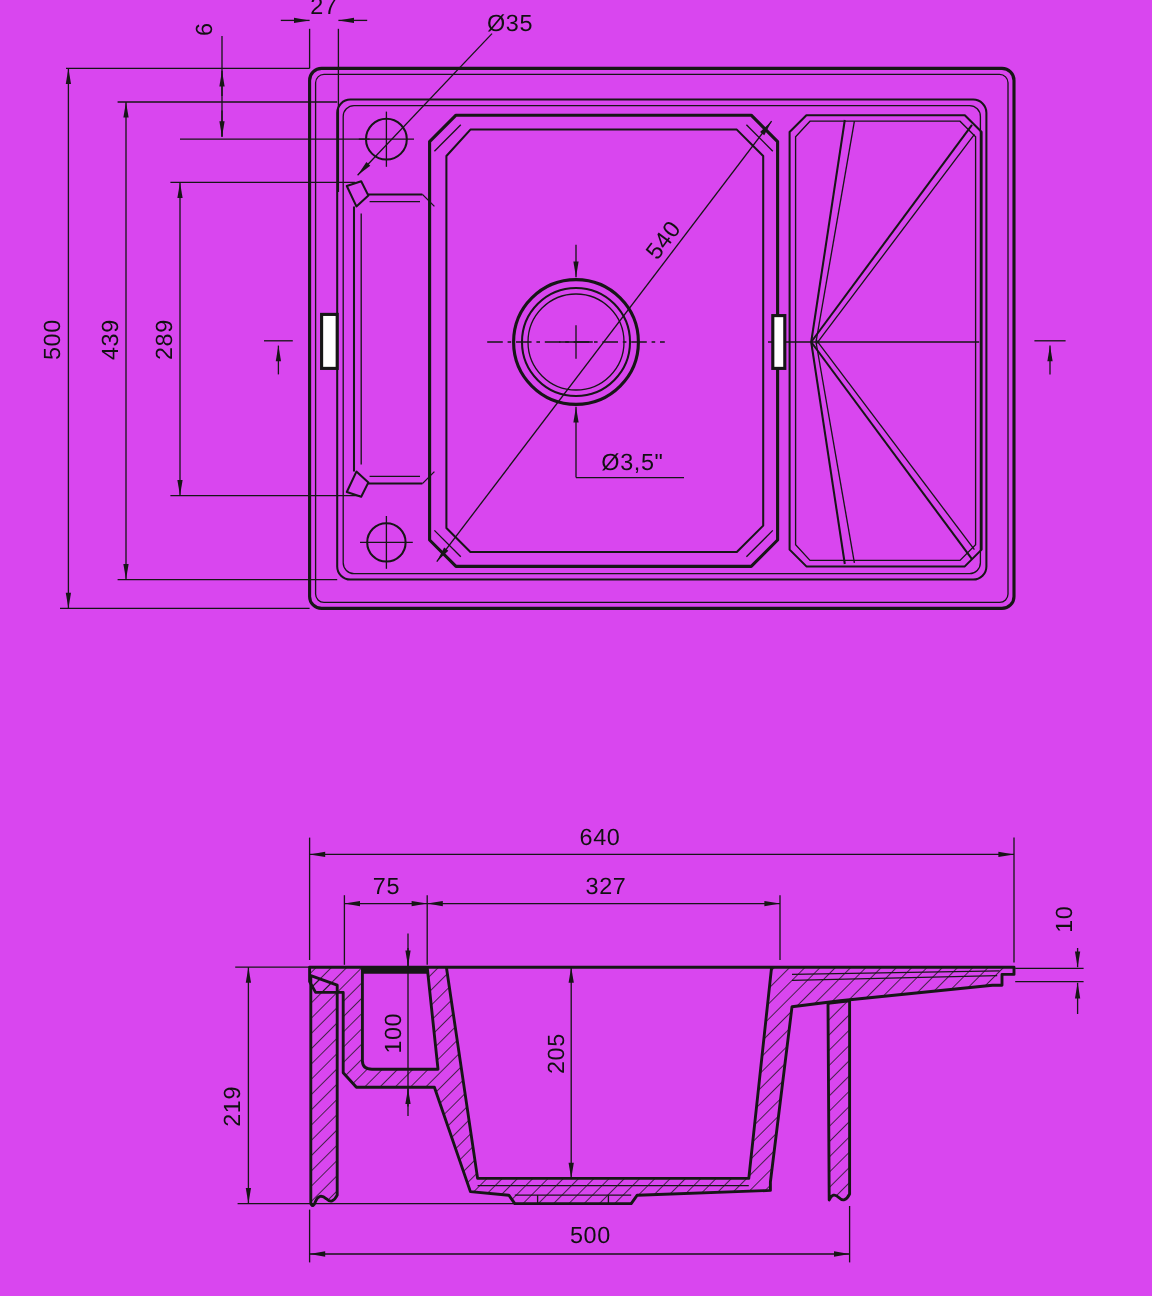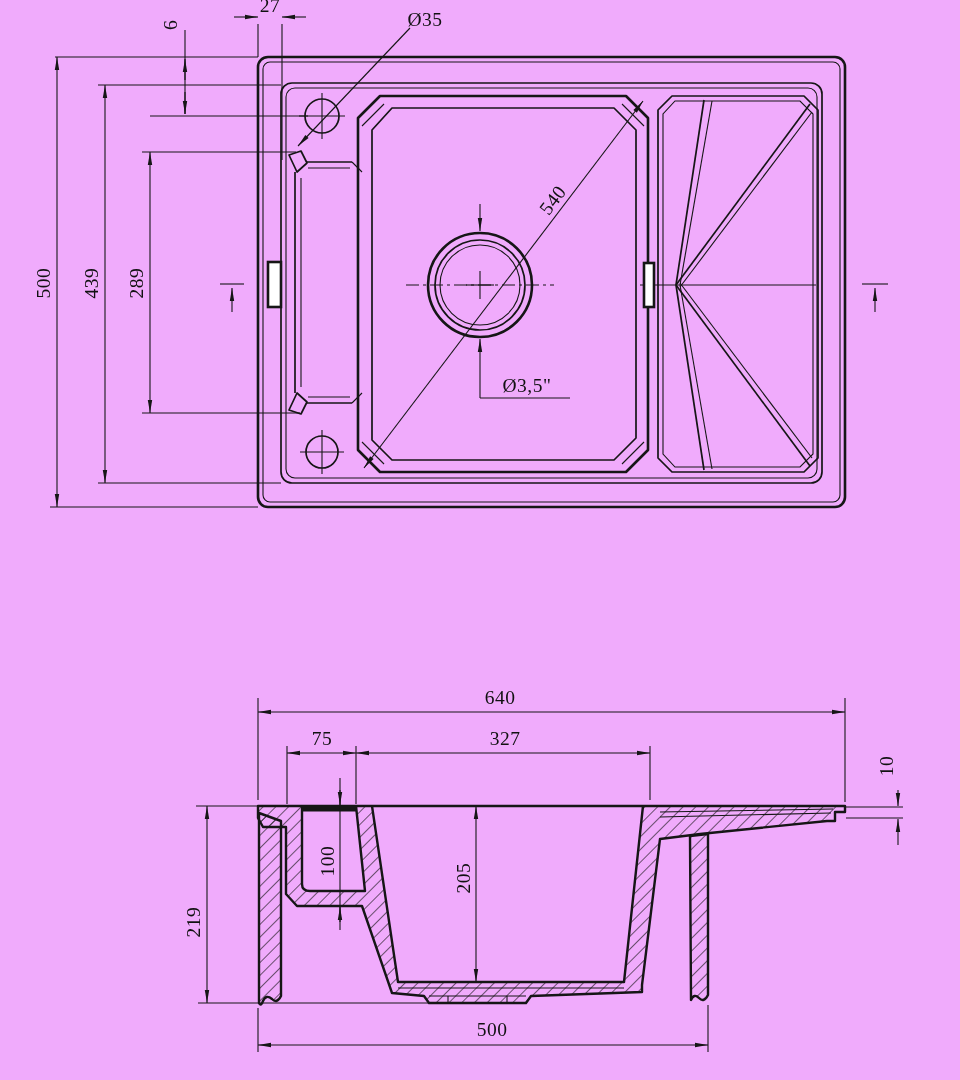--- a/index.html
+++ b/index.html
@@ -1,16 +1,16 @@
 <!DOCTYPE html>
 <html><head>
 <meta charset="utf-8">
 <style>
   html,body{margin:0;padding:0;background:#fff;}
-  .canvas{width:960px;height:1080px;background:#f0abfc;position:relative;font-family:Liberation Serif, serif;}
+  .canvas{width:960px;height:1080px;background:#d946ef;position:relative;font-family:Liberation Sans, sans-serif;}
   svg{display:block;}
   .ol{stroke:#161616;stroke-width:2.6;fill:none;stroke-linejoin:round;stroke-linecap:round;}
   .ml{stroke:#161616;stroke-width:1.7;fill:none;stroke-linejoin:round;}
   .tl{stroke:#161616;stroke-width:1.1;fill:none;}
   .dim{stroke:#161616;stroke-width:1.1;fill:none;}
   .cl{stroke:#161616;stroke-width:1.05;fill:none;stroke-dasharray:13 4 3 4;}
   .hatched{fill:url(#hatch);stroke:#161616;stroke-width:2.4;stroke-linejoin:round;}
   text.dt{font-size:19.5px;fill:#111;letter-spacing:.5px;}
   .tick{fill:#ffffff;stroke:#161616;stroke-width:2.6;}
 </style>

